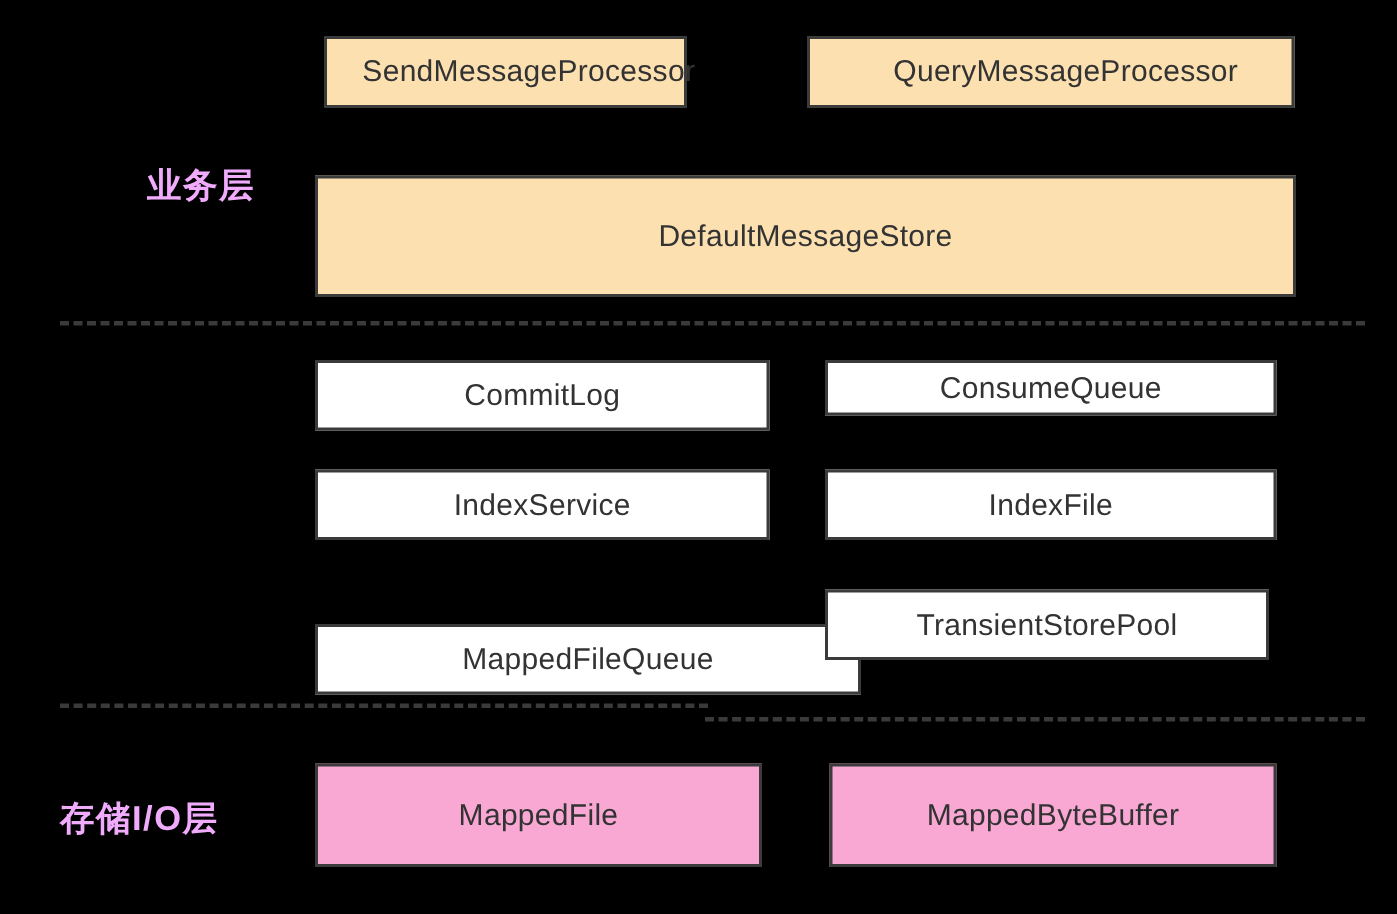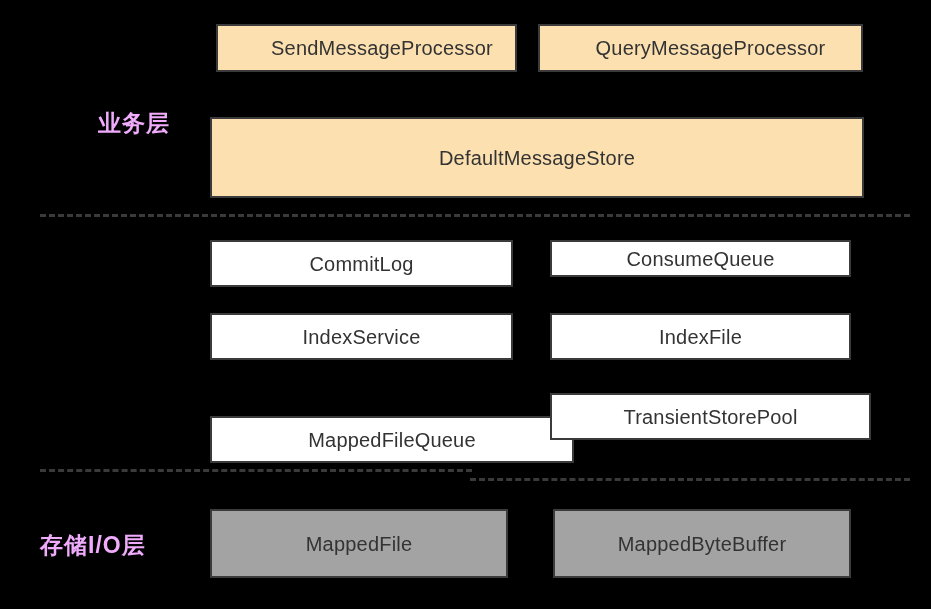--- a/index.html
+++ b/index.html
@@ -31,21 +31,21 @@
     font-size: 20px;
     letter-spacing: 0.2px;
     text-align: center;
     line-height: 1.1;
     white-space: nowrap;
     user-select: none;
   }
 
   .node.business { background: #fce0b0; }
   .node.logic    { background: #ffffff; }
-  .node.io       { background: #a3a3a3; }
+  .node.io       { background: #f9a8d4; }
 
   
   .layer-label {
     position: absolute;
     color: #f0abfc;
     font-size: 23px;
     font-weight: 700;
     letter-spacing: 1px;
     white-space: nowrap;
     user-select: none;
@@ -58,40 +58,40 @@
     border-top: 3px dashed #3a3a3a;
   }
 </style>
 </head>
 <body>
 
 <div id="diagram">
 
   <div class="layer-label" style="left:98px; top:108px;">业务层</div>
 
-  <div class="node business" style="left:216px; top:24px; width:301px; height:48px;padding-left:31px;">SendMessageProcessor</div>
+  <div class="node business" style="left:216px; top:24px; width:242px; height:48px;padding-left:31px;">SendMessageProcessor</div>
 
   <div class="node business" style="left:538px; top:24px; width:325px; height:48px;padding-left:20px;">QueryMessageProcessor</div>
 
   <div class="node business" style="left:210px; top:117px; width:654px; height:81px;text-align:center;">DefaultMessageStore</div>
 
   <div class="divider" style="left:40px; top:214px; width:870px;"></div>
 
 
   <div class="node logic" style="left:210px; top:240px; width:303px; height:47px;">CommitLog</div>
 
   <div class="node logic" style="left:550px; top:240px; width:301px; height:37px;">ConsumeQueue</div>
 
   <div class="node logic" style="left:210px; top:313px; width:303px; height:47px;">IndexService</div>
 
   <div class="node logic" style="left:550px; top:313px; width:301px; height:47px;">IndexFile</div>
 
   <div class="node logic" style="left:210px; top:416px; width:364px; height:47px;">MappedFileQueue</div>
 
-  <div class="node logic" style="left:550px; top:393px; width:321px; height:47px;">TransientStorePool</div>
+  <div class="node logic" style="left:550px; top:393px; width:296px; height:47px;">TransientStorePool</div>
 
   <div class="divider" style="left:40px; top:469px; width:432px;"></div>
 
   <div class="divider" style="left:470px; top:478px; width:440px;"></div>
 
   <div class="layer-label" style="left:40px; top:530px;">存储I/O层</div>
 
   <div class="node io" style="left:210px; top:509px; width:298px; height:69px;">MappedFile</div>
 
   <div class="node io" style="left:553px; top:509px; width:298px; height:69px;">MappedByteBuffer</div>

